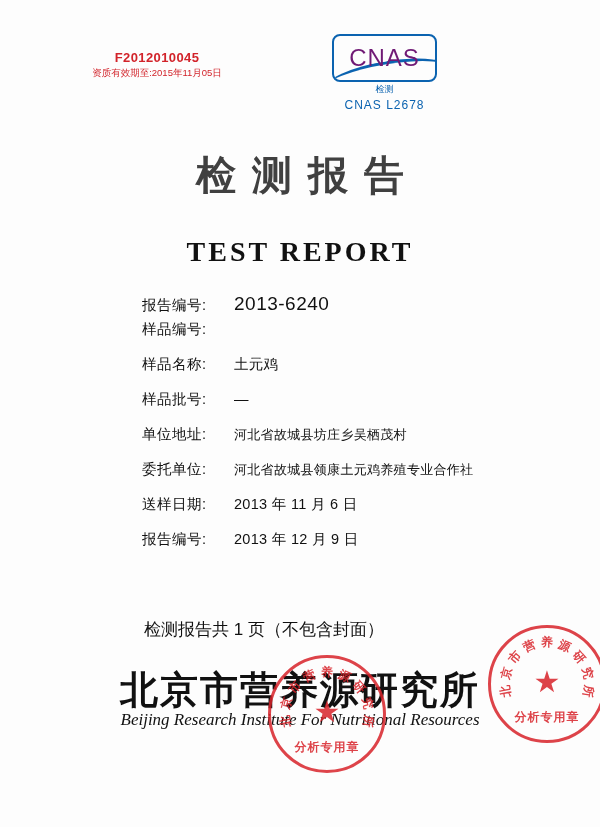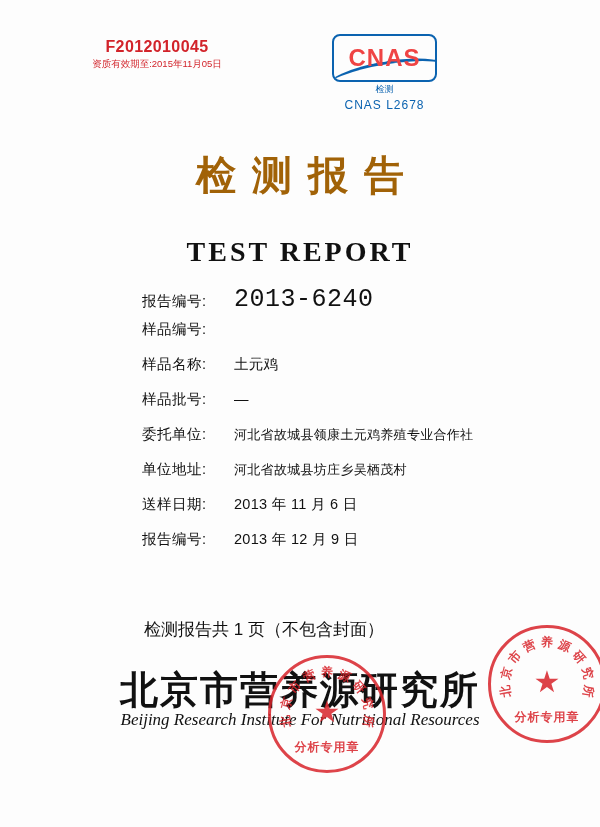--- a/index.html
+++ b/index.html
@@ -77,25 +77,25 @@
     border-radius: 50%;
     width: 14px;
     height: 14px;
     line-height: 12px;
     text-align: center;
     font-weight: bold;
     z-index: 3;
   }
   .cma-code {
     font-family: "Liberation Sans", sans-serif;
-    font-size: 16px;
+    font-size: 13px;
     color: #d2232a;
     font-weight: bold;
     letter-spacing: 0.4px;
-    margin-top: 6px;
+    margin-top: 18px;
   }
   .cma-valid {
     font-size: 9.5px;
     color: #d2232a;
     margin-top: 2px;
     white-space: nowrap;
   }
 
   
   .ilac {
@@ -120,23 +120,23 @@
     width: 105px;
     height: 48px;
     margin: 0 auto;
     border: 2.5px solid #0b63b0;
     border-radius: 8px;
     box-sizing: border-box;
     overflow: hidden;
   }
   .cnas-box .cnas-text {
     font-family: "Liberation Sans", sans-serif;
-    font-weight: bold;
+    font-weight: normal;
     font-size: 24px;
-    color: #ef4444;
+    color: #701a75;
     line-height: 44px;
     letter-spacing: 1px;
     position: relative;
     z-index: 2;
   }
   .cnas-box .swoosh {
     position: absolute;
     left: -10px;
     bottom: -18px;
     width: 130px;
@@ -164,21 +164,21 @@
     position: absolute;
     top: 148px;
     left: 0;
     width: 600px;
     text-align: center;
     font-family: "DejaVu Serif", serif;
     font-size: 40px;
     font-weight: bold;
     letter-spacing: 16px;
     text-indent: 16px;
-    color: #a16207;
+    color: #404040;
   }
   .title-en {
     position: absolute;
     top: 200px;
     left: 0;
     width: 600px;
     text-align: center;
     font-family: "Liberation Serif", serif;
     font-size: 28px;
     font-weight: bold;
@@ -206,23 +206,24 @@
     font-size: 14.5px;
     color: #111;
     letter-spacing: 0.5px;
   }
   .info-value {
     font-size: 14.5px;
     color: #111;
     letter-spacing: 0.3px;
   }
   .info-row.big .info-value {
-    font-size: 25px;
-    font-family: Liberation Mono, monospace;
+    font-size: 19px;
+    font-family: Liberation Sans, sans-serif;
     letter-spacing: 0.5px;
+    margin-top: 8px;
   }
   .info-row.small-val .info-value { font-size: 13px; }
 
   
   .page-note {
     position: absolute;
     top: 618px;
     left: 0;
     width: 528px;
     text-align: center;
@@ -349,26 +350,26 @@
     </div>
     <div class="info-row">
       <div class="info-label">样品名称:</div>
       <div class="info-value">土元鸡</div>
     </div>
     <div class="info-row">
       <div class="info-label">样品批号:</div>
       <div class="info-value">—</div>
     </div>
     <div class="info-row small-val">
+      <div class="info-label">单位地址:</div>
+      <div class="info-value">河北省故城县坊庄乡吴栖茂村</div>
+    </div>
+    <div class="info-row small-val">
       <div class="info-label">委托单位:</div>
       <div class="info-value">河北省故城县领康土元鸡养殖专业合作社</div>
-    </div>
-    <div class="info-row small-val">
-      <div class="info-label">单位地址:</div>
-      <div class="info-value">河北省故城县坊庄乡吴栖茂村</div>
     </div>
     <div class="info-row">
       <div class="info-label">送样日期:</div>
       <div class="info-value">2013 年 11 月 6 日</div>
     </div>
     <div class="info-row">
       <div class="info-label">报告编号:</div>
       <div class="info-value">2013 年 12 月 9 日</div>
     </div>
   </div>

